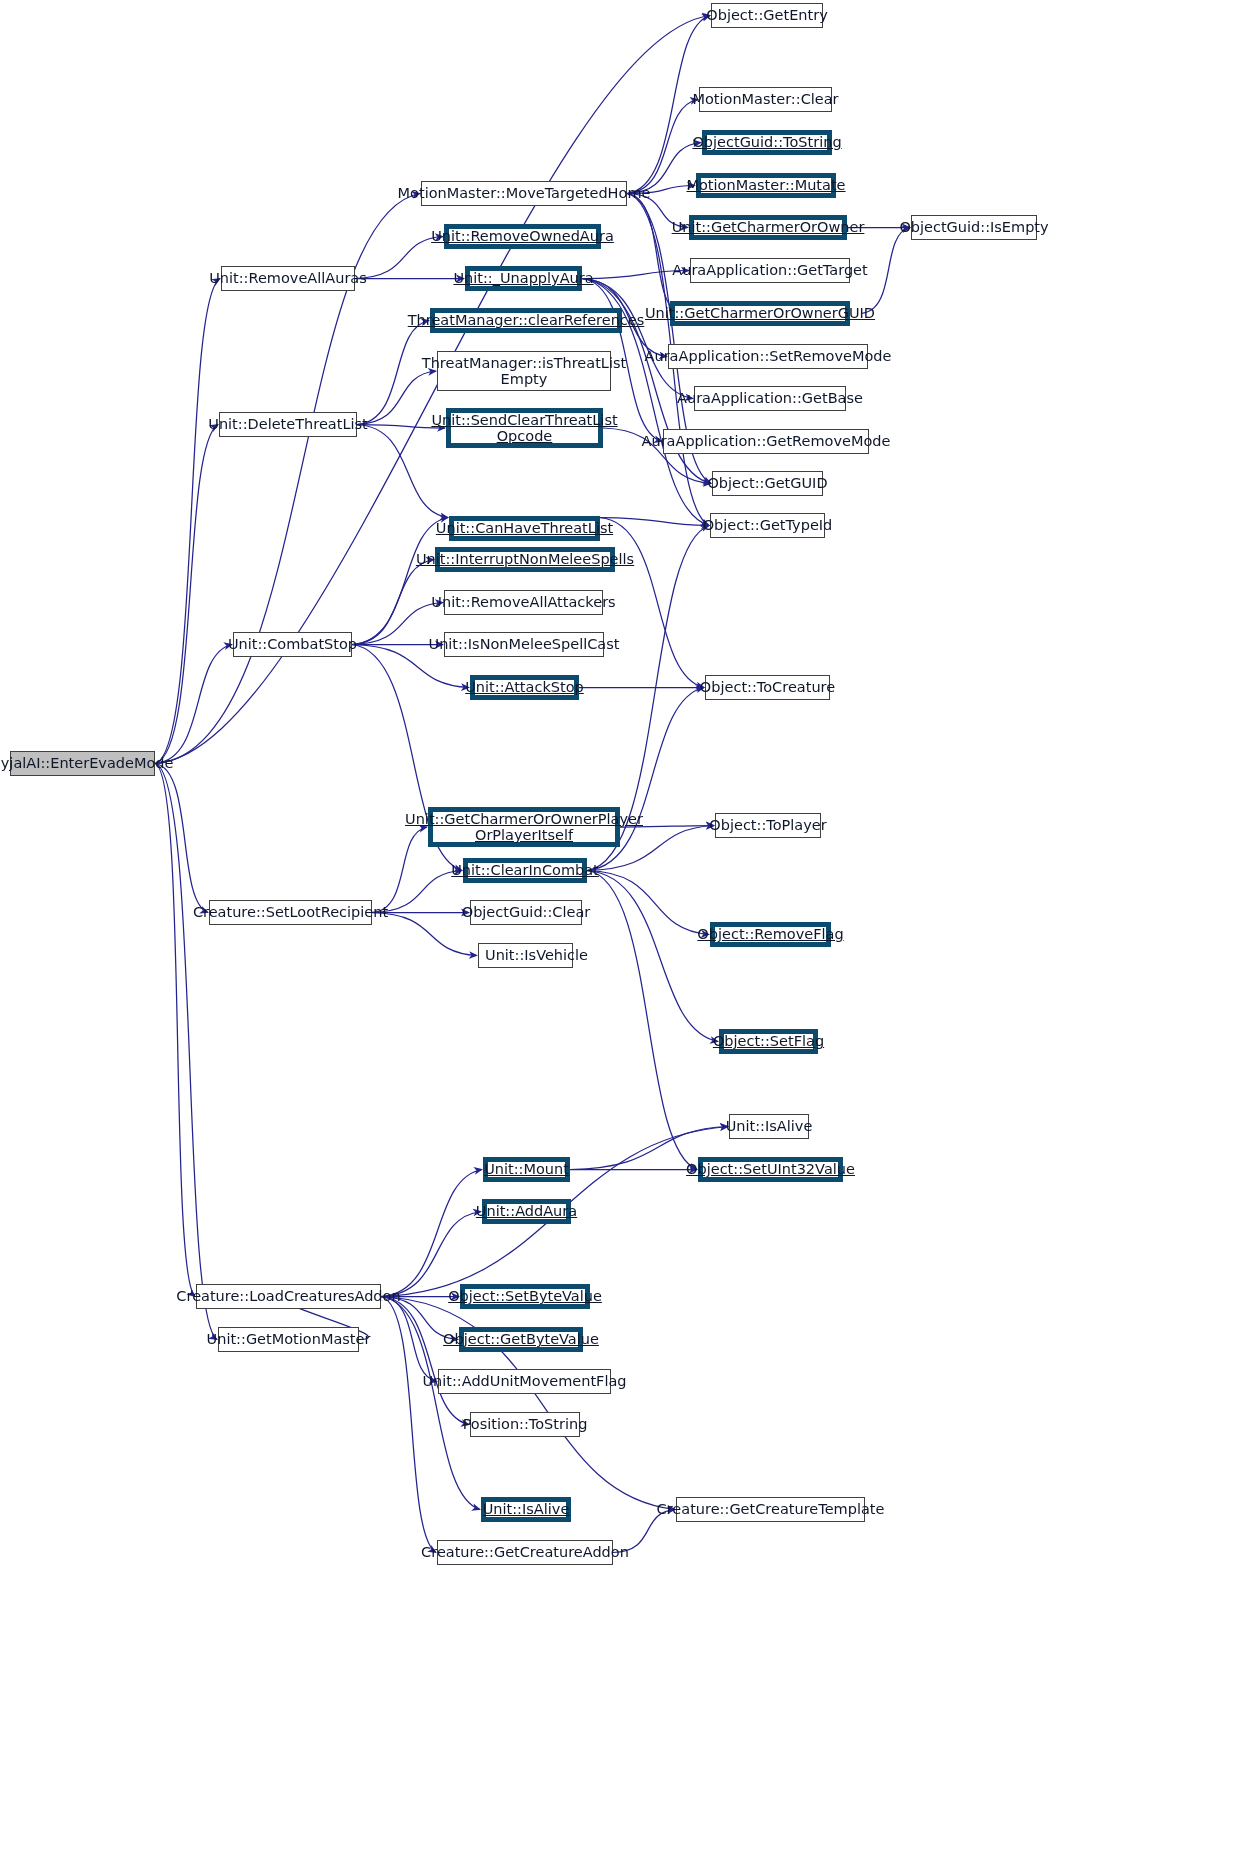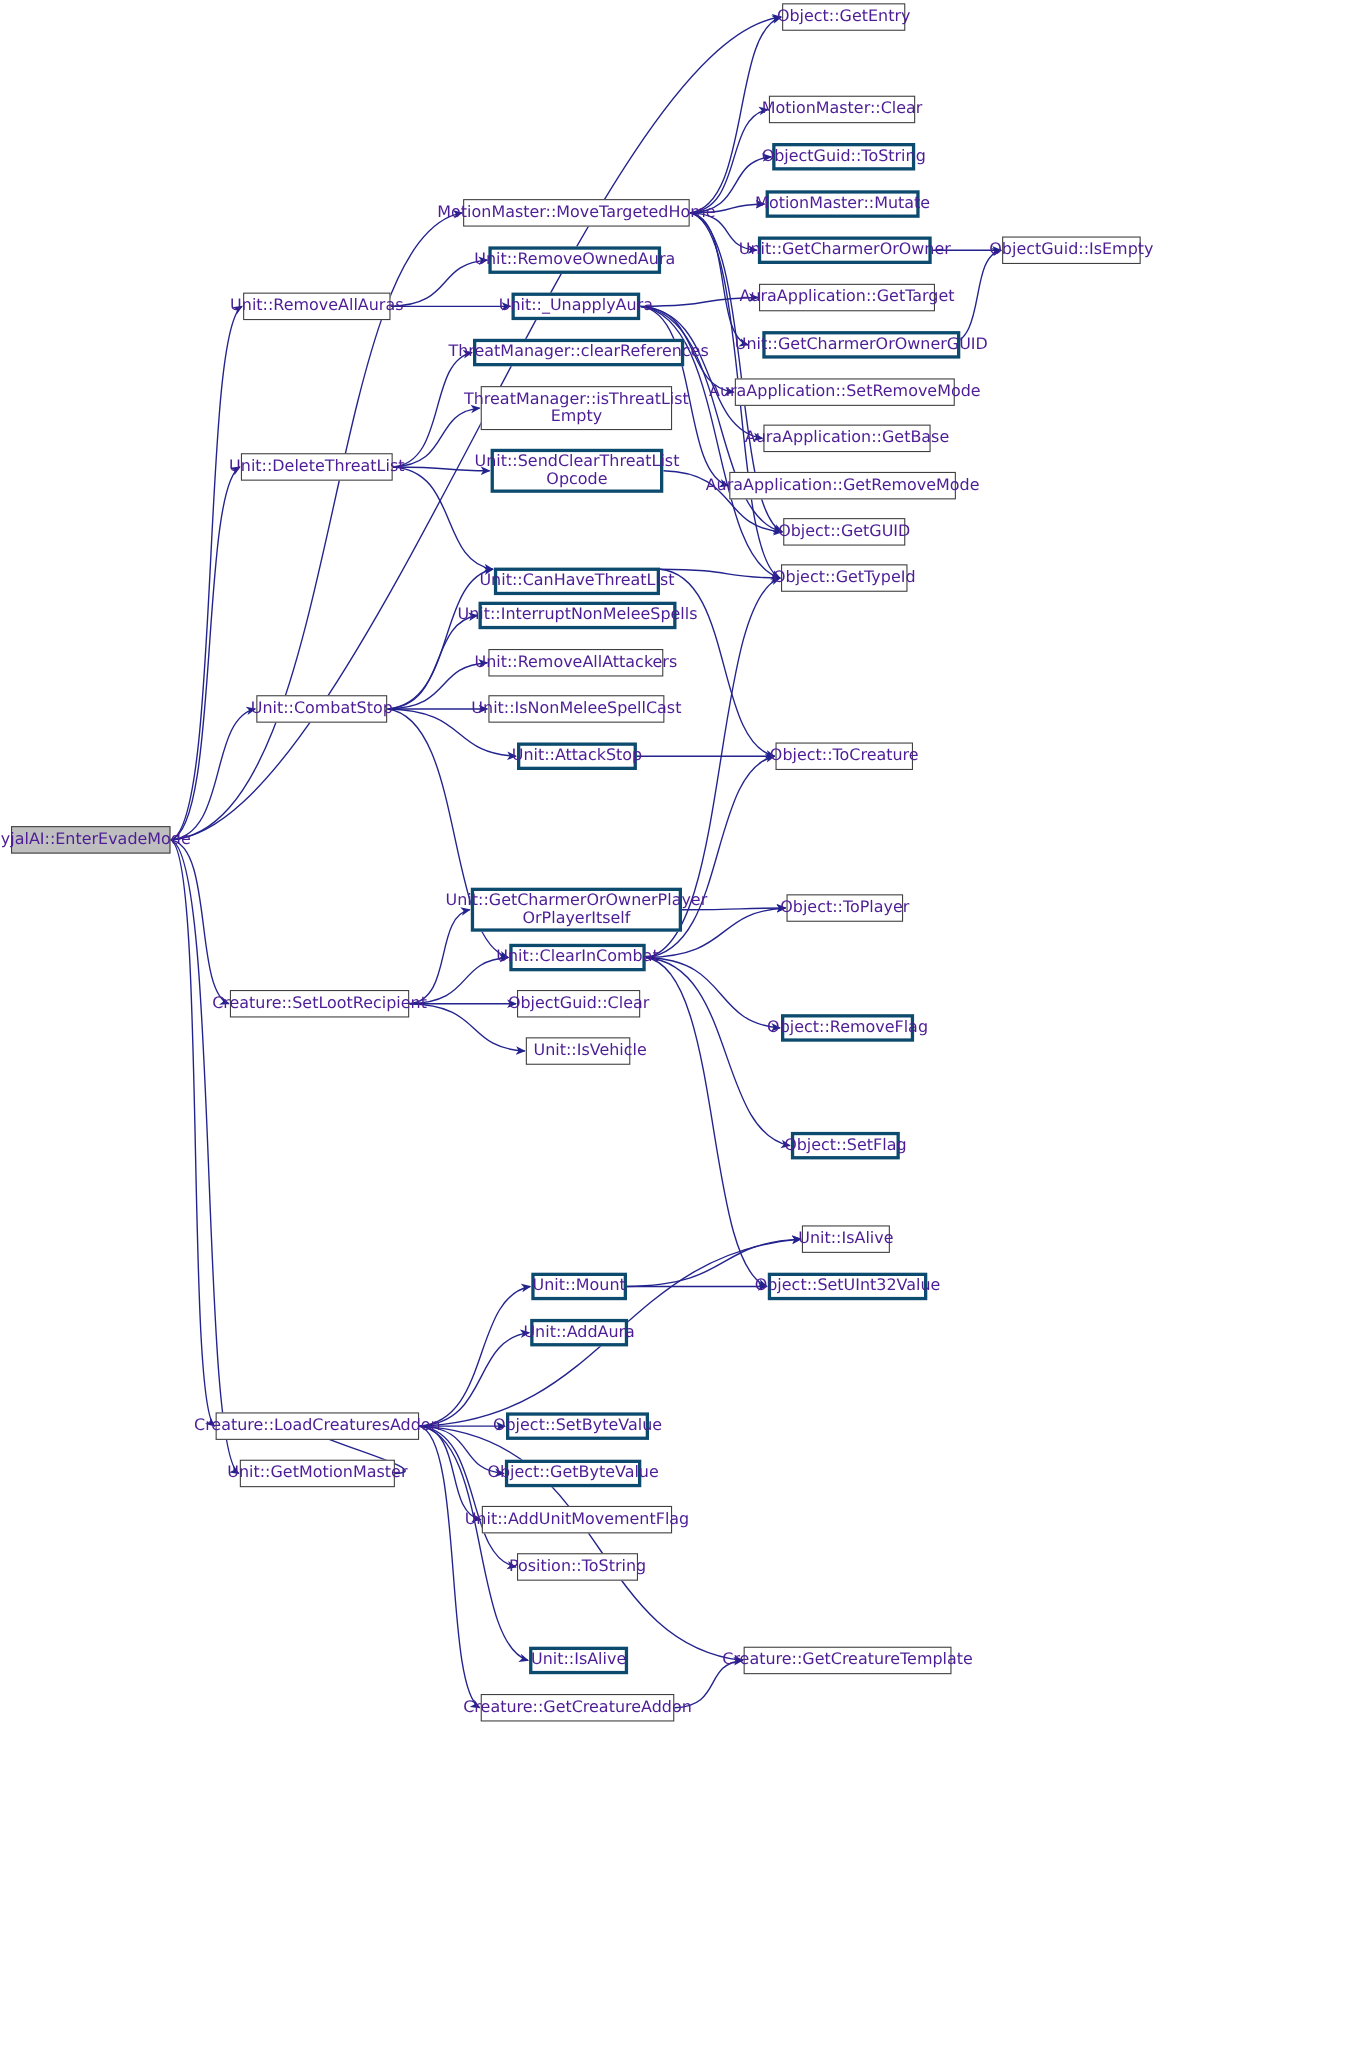--- a/index.html
+++ b/index.html
@@ -1,23 +1,23 @@
 <!DOCTYPE html>
 <html><head>
 <meta charset="utf-8">
 <style>
   html,body{margin:0;padding:0;background:#ffffff;}
   #canvas{position:relative;width:1237px;height:1867px;background:#fff;
           font-family:"DejaVu Sans","Liberation Sans",sans-serif;}
   svg.edges{position:absolute;left:0;top:0;width:1237px;height:1867px;overflow:visible;}
   .node{position:absolute;box-sizing:border-box;display:flex;align-items:center;
         justify-content:center;text-align:center;background:#ffffff;
-        border:1px solid #404040;font-size:14.5px;color:#4c1d95;line-height:1.12;
+        border:1px solid #404040;font-size:14.5px;color:#0f172a;line-height:1.12;
         white-space:pre-line;padding:0 4px;}
-  .node.red{border:3px solid #0c4a6e;}
+  .node.red{border:5px solid #0c4a6e;text-decoration:underline;}
   .node.root{background:#bfbfbf;border:1px solid #404040;}
 </style>
 </head>
 <body>
 
 <div id="canvas">
   <svg class="edges" id="edge-layer" viewBox="0 0 1237 1867" preserveAspectRatio="none">
     <defs>
       <marker id="ah" markerWidth="9" markerHeight="9" refX="8" refY="4.5" orient="auto" markerUnits="userSpaceOnUse">
         <path d="M0,0.6 L9,4.5 L0,8.4 L2.4,4.5 Z" fill="#23238e"></path>
@@ -97,21 +97,21 @@
       <div class="node" style="left: 699px; top: 87px; width: 133px; height: 25px;">MotionMaster::Clear</div>
       <div class="node red" style="left: 702px; top: 130px; width: 130px; height: 25px;">ObjectGuid::ToString</div>
       <div class="node red" style="left: 696px; top: 173px; width: 140px; height: 25px;">MotionMaster::Mutate</div>
       <div class="node red" style="left: 689px; top: 215px; width: 158px; height: 25px;">Unit::GetCharmerOrOwner</div>
       <div class="node" style="left: 911px; top: 215px; width: 126px; height: 25px;">ObjectGuid::IsEmpty</div>
       <div class="node" style="left: 421px; top: 181px; width: 206px; height: 25px;">MotionMaster::MoveTargetedHome</div>
       <div class="node red" style="left: 444px; top: 224px; width: 157px; height: 25px;">Unit::RemoveOwnedAura</div>
       <div class="node red" style="left: 465px; top: 266px; width: 117px; height: 25px;">Unit::_UnapplyAura</div>
       <div class="node" style="left: 221px; top: 266px; width: 134px; height: 25px;">Unit::RemoveAllAuras</div>
       <div class="node" style="left: 690px; top: 258px; width: 160px; height: 25px;">AuraApplication::GetTarget</div>
-      <div class="node red" style="left: 693px; top: 301px; width: 180px; height: 25px;">Unit::GetCharmerOrOwnerGUID</div>
+      <div class="node red" style="left: 670px; top: 301px; width: 180px; height: 25px;">Unit::GetCharmerOrOwnerGUID</div>
       <div class="node" style="left: 668px; top: 344px; width: 200px; height: 25px;">AuraApplication::SetRemoveMode</div>
       <div class="node" style="left: 694px; top: 386px; width: 152px; height: 25px;">AuraApplication::GetBase</div>
       <div class="node" style="left: 663px; top: 429px; width: 206px; height: 25px;">AuraApplication::GetRemoveMode</div>
       <div class="node red" style="left: 430px; top: 308px; width: 192px; height: 25px;">ThreatManager::clearReferences</div>
       <div class="node" style="left: 437px; top: 351px; width: 174px; height: 40px;">ThreatManager::isThreatList
 Empty</div>
       <div class="node red" style="left: 446px; top: 408px; width: 157px; height: 40px;">Unit::SendClearThreatList
 Opcode</div>
       <div class="node" style="left: 219px; top: 412px; width: 138px; height: 25px;">Unit::DeleteThreatList</div>
       <div class="node" style="left: 712px; top: 471px; width: 111px; height: 25px;">Object::GetGUID</div>

